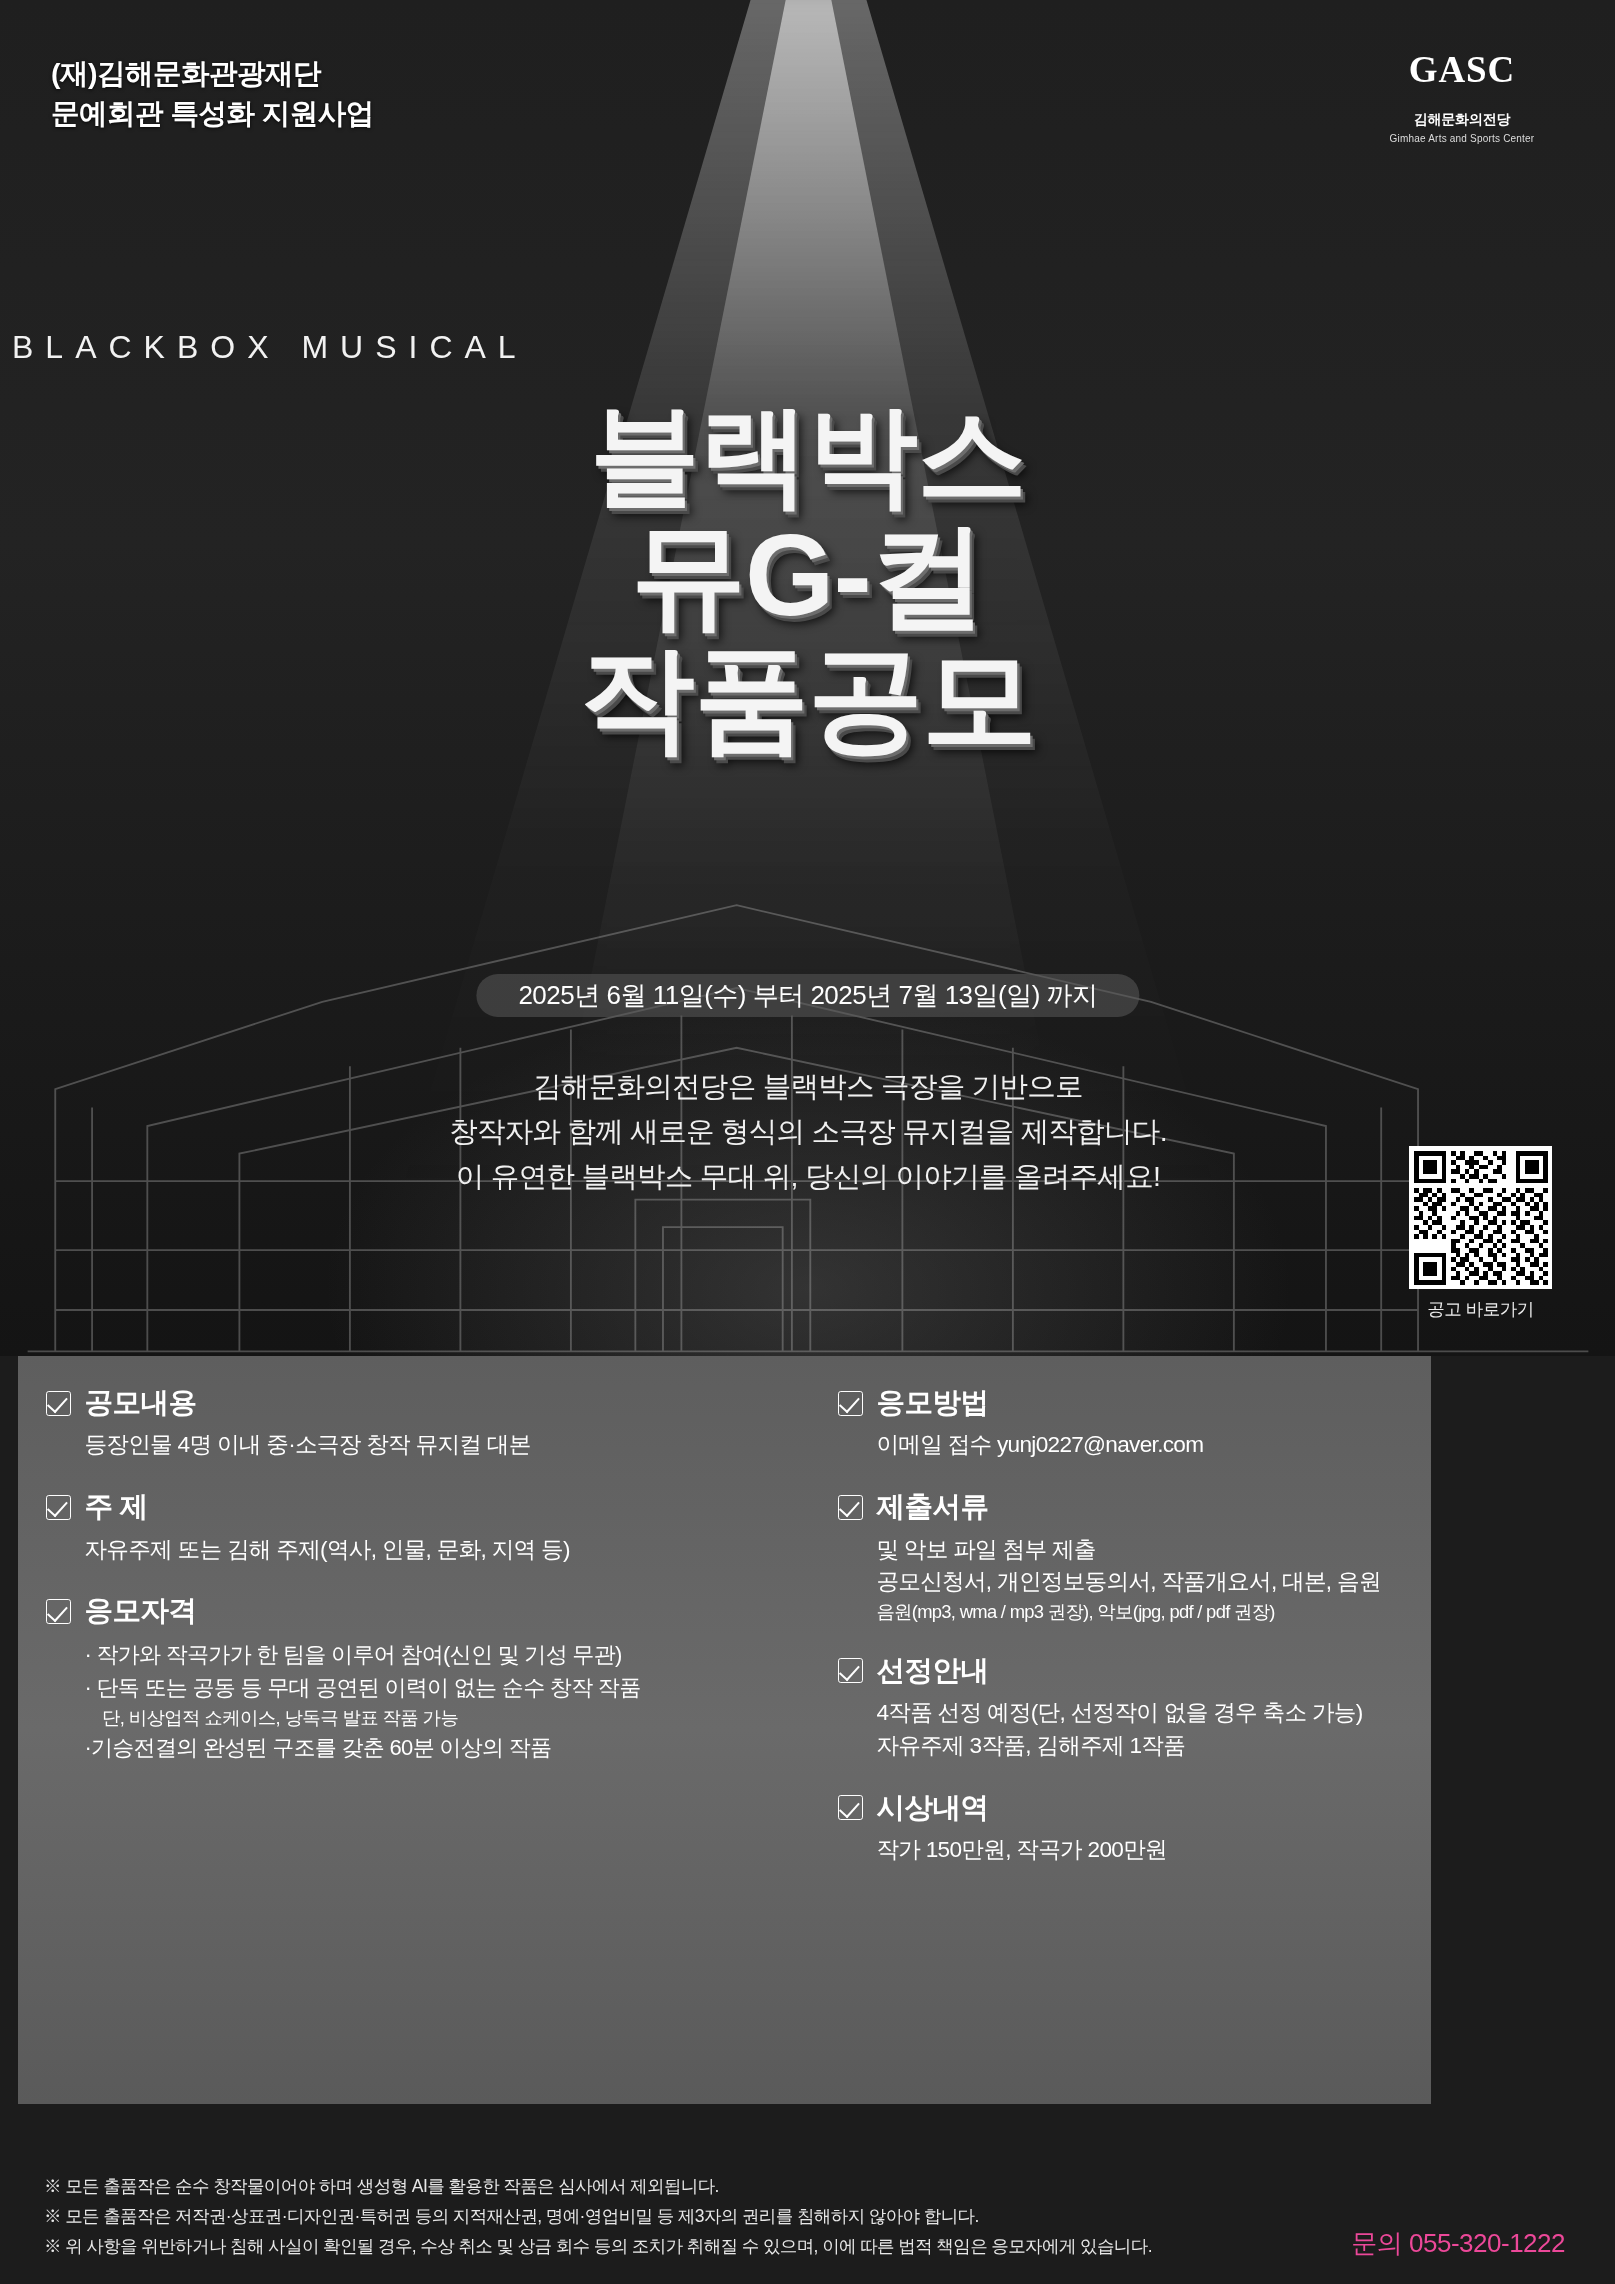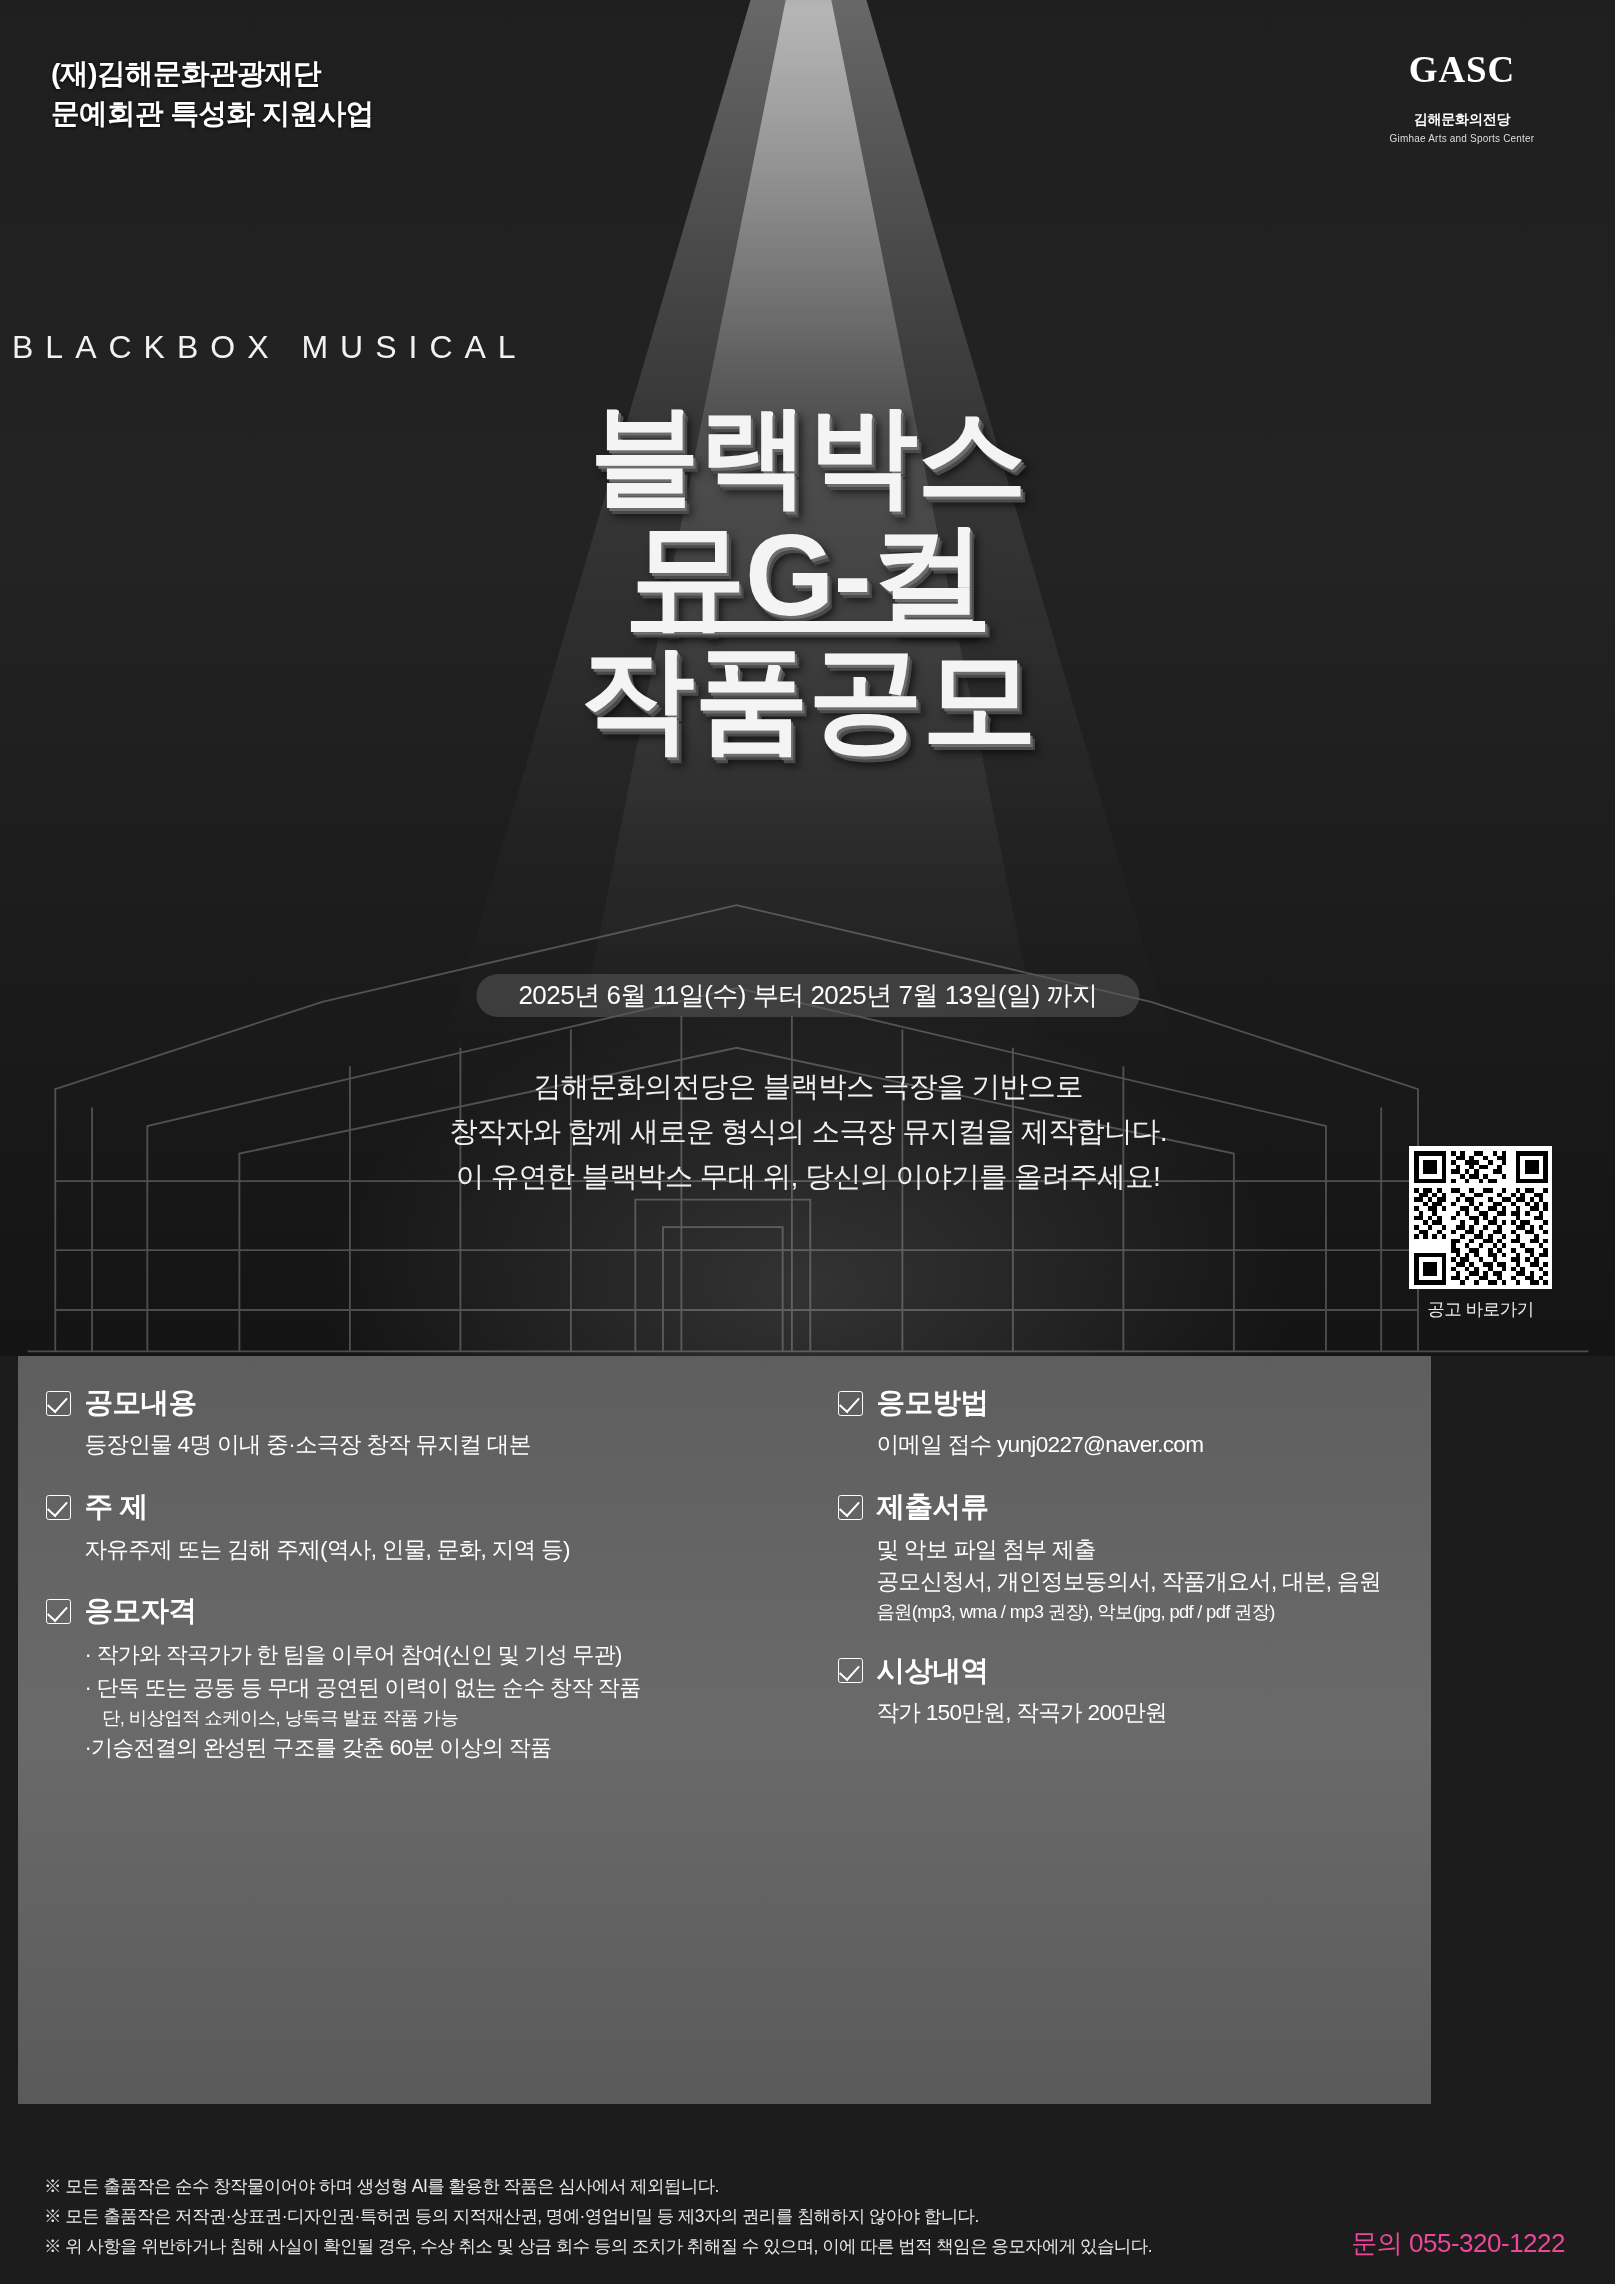--- a/index.html
+++ b/index.html
@@ -78,21 +78,21 @@
     position:absolute; left:0; right:0; top:396px; text-align:center;
   }
   .tline {
     font-size:110px; font-weight:bold; line-height:1.07; letter-spacing:-0.9px;
     color:#f4f4f4;
     text-shadow:
       2.3px 2.8px 0 #6d6d6d,
       4.6px 5.5px 0 #4a4a4a,
       6.4px 7.8px 10px rgba(0,0,0,.75);
   }
-  .tline.two { font-size:115px;text-decoration:underline; }
+  .tline.two { font-size:115px; }
   .tline.three { font-size:115px; }
 
   
   .date-pill {
     position:absolute; left:50%; top:974px; transform:translateX(-50%);
     background:rgba(90,90,90,0.55);
     border-radius:28px;
     padding:4px 42px;
     font-size:26px; letter-spacing:-0.5px; color:#fff;
     white-space:nowrap;
@@ -488,20 +488,30 @@
           <span class="chk"></span>
           <span class="item-title">제출서류</span>
         </div>
         <div class="item-body">
           <div>및 악보 파일 첨부 제출</div>
           <div>공모신청서,  개인정보동의서,  작품개요서,  대본,  음원</div>
           <div class="small">음원(mp3, wma / mp3 권장), 악보(jpg, pdf / pdf 권장)</div>
         </div>
       </div>
 
+      <div class="item">
+        <div class="item-head">
+          <span class="chk"></span>
+          <span class="item-title">선정안내</span>
+        </div>
+        <div class="item-body">
+          <div>4작품 선정 예정(단, 선정작이 없을 경우 축소 가능)</div>
+          <div>자유주제 3작품, 김해주제 1작품</div>
+        </div>
+      </div>
 
       <div class="item">
         <div class="item-head">
           <span class="chk"></span>
           <span class="item-title">시상내역</span>
         </div>
         <div class="item-body">
           <div>작가 150만원, 작곡가 200만원</div>
         </div>
       </div>

